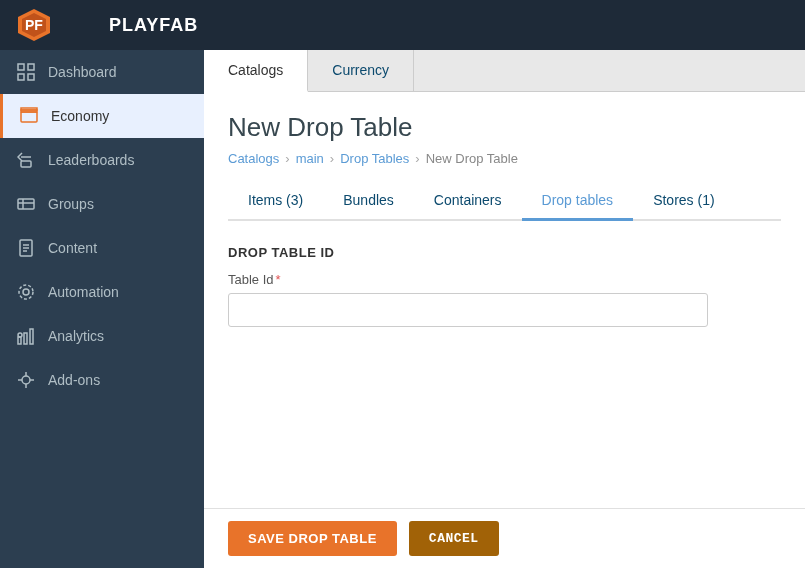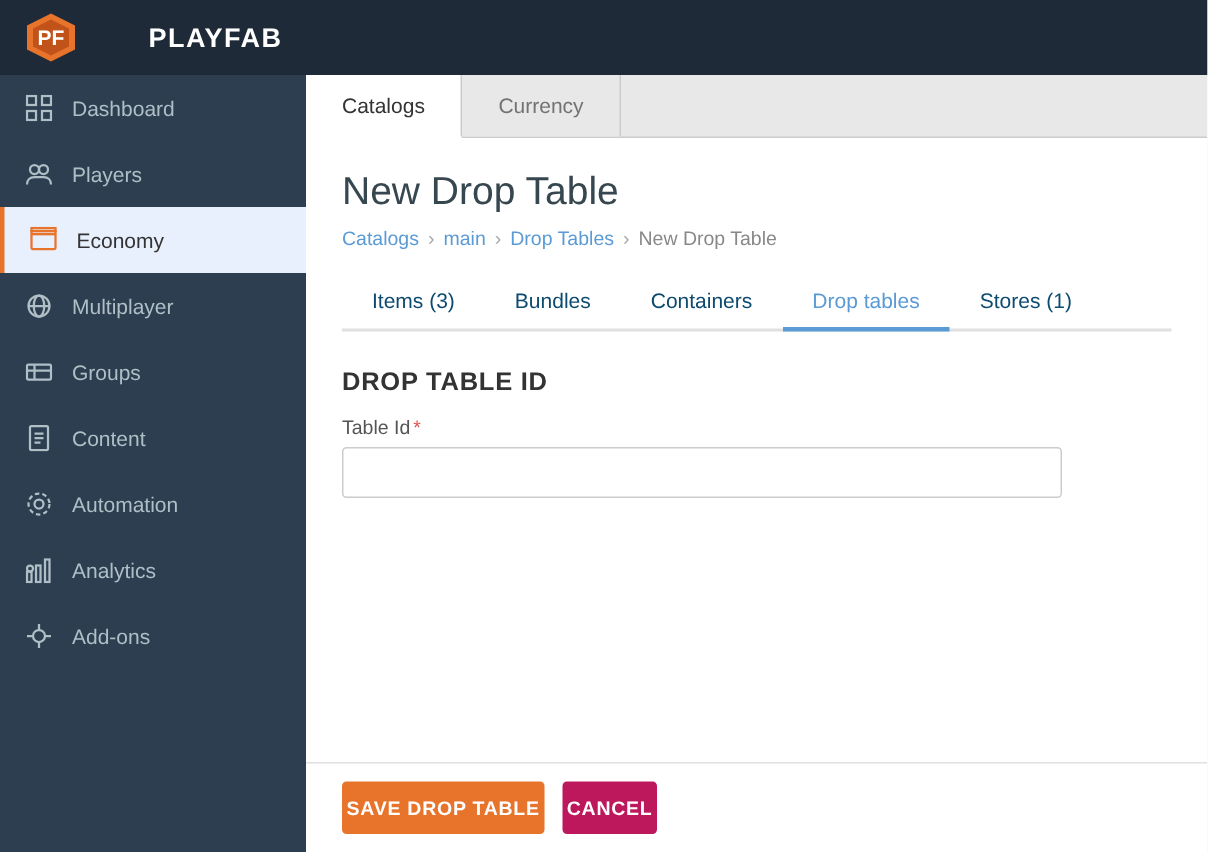--- a/index.html
+++ b/index.html
@@ -10,20 +10,21 @@
       background: #1e2a38;
       height: 50px;
       display: flex;
       align-items: center;
       padding: 0 16px;
       flex-shrink: 0;
     }
     .logo-area {
       display: flex;
       align-items: center;
+      gap: 10px;
     }
     .logo-icon {
       width: 36px;
       height: 36px;
     }
     .logo-text {
       color: white;
       font-size: 18px;
       font-weight: 700;
       letter-spacing: 1px;
@@ -82,21 +83,21 @@
     .tab-bar {
       display: flex;
       background: #e8e8e8;
       border-bottom: 1px solid #ccc;
       flex-shrink: 0;
     }
     .tab {
       padding: 12px 24px;
       cursor: pointer;
       font-size: 14px;
-      color: #737373;
+      color: #0c4a6e;
       border-right: 1px solid #ccc;
       background: #e8e8e8;
     }
     .tab.active {
       background: #fff;
       color: #333;
       font-weight: 500;
       border-bottom: 2px solid #fff;
       margin-bottom: -1px;
     }
@@ -151,21 +152,21 @@
       margin-bottom: -2px;
       font-weight: 500;
     }
     .sub-tab.active {
       color: #5b9bd5;
       border-bottom: 3px solid #5b9bd5;
     }
 
     
     .section-label {
-      font-size: 17px;
+      font-size: 13px;
       font-weight: 700;
       color: #333;
       letter-spacing: 0.5px;
       margin-bottom: 12px;
     }
 
     .field-label {
       font-size: 13px;
       color: #555;
       margin-bottom: 6px;
@@ -213,36 +214,37 @@
       display: flex;
       align-items: center;
       gap: 12px;
       padding: 12px 24px;
       background: #fff;
       border-top: 1px solid #e0e0e0;
       flex-shrink: 0;
     }
 
     .btn {
-      padding: 10px 3px;
+      padding: 10px 20px;
       border: none;
       border-radius: 3px;
       font-size: 13px;
       font-weight: 700;
       cursor: pointer;
       letter-spacing: 0.5px;
       text-transform: uppercase;
     }
     .btn-orange {
       background: #e8732a;
       color: #fff;
     }
     .btn-gray {
-      background: #be185d;
+      background: #a16207;
       color: #fff;
+      font-family: Liberation Mono, monospace;
     }
   </style>
 </head>
 <body>
 
 <div class="top-nav">
   <div class="logo-area">
     <svg class="logo-icon" viewBox="0 0 36 36">
       <polygon points="18,2 34,10 34,26 18,34 2,26 2,10" fill="#e8732a"></polygon>
       <polygon points="18,6 30,12 30,24 18,30 6,24 6,12" fill="#c0521a"></polygon>
@@ -261,53 +263,43 @@
         <svg width="18" height="18" viewBox="0 0 18 18" fill="none">
           <rect x="1" y="1" width="6" height="6" stroke="#b0bec5" stroke-width="1.5" fill="none"></rect>
           <rect x="11" y="1" width="6" height="6" stroke="#b0bec5" stroke-width="1.5" fill="none"></rect>
           <rect x="1" y="11" width="6" height="6" stroke="#b0bec5" stroke-width="1.5" fill="none"></rect>
           <rect x="11" y="11" width="6" height="6" stroke="#b0bec5" stroke-width="1.5" fill="none"></rect>
         </svg>
       </span>
       <span>Dashboard</span>
     </div>
 
-    <div class="sidebar-item">
-      <span class="icon">
-        <svg width="18" height="18" viewBox="0 0 18 18" fill="none">
-          <circle cx="6" cy="6" r="3" stroke="#b0bec5" stroke-width="1.5" fill="none"></circle>
-          <circle cx="12" cy="6" r="3" stroke="#b0bec5" stroke-width="1.5" fill="none"></circle>
-          <path d="M1 16c0-3 2-5 5-5h6c3 0 5 2 5 5" stroke="#b0bec5" stroke-width="1.5" fill="none"></path>
-        </svg>
-      </span>
-      <span>Players</span>
-    </div>
 
     <div class="sidebar-item active">
       <span class="icon">
         <svg width="18" height="18" viewBox="0 0 18 18" fill="none">
           <rect x="1" y="5" width="16" height="10" rx="1" stroke="#e8732a" stroke-width="1.5" fill="none"></rect>
           <rect x="1" y="3" width="16" height="2" rx="0" stroke="#e8732a" stroke-width="1.5" fill="none"></rect>
           <rect x="1" y="1" width="16" height="2" rx="0" stroke="#e8732a" stroke-width="1.5" fill="none"></rect>
         </svg>
       </span>
       <span style="color:#333;font-weight:500;">Economy</span>
     </div>
 
-
-    <div class="sidebar-item">
-      <span class="icon">
-        <svg width="18" height="18" viewBox="0 0 18 18" fill="none">
-          <circle cx="9" cy="9" r="7" stroke="#b0bec5" stroke-width="1.5" fill="none"></circle>
-          <ellipse cx="9" cy="9" rx="3.5" ry="7" stroke="#b0bec5" stroke-width="1.5" fill="none"></ellipse>
-          <line x1="2" y1="9" x2="16" y2="9" stroke="#b0bec5" stroke-width="1.5"></line>
-        </svg>
-      </span>
-      <span>Multiplayer</span>
-    </div>
+    <div class="sidebar-item">
+      <span class="icon">
+        <svg width="18" height="18" viewBox="0 0 18 18" fill="none">
+          <path d="M5 2L1 6l4 4" stroke="#b0bec5" stroke-width="1.5" fill="none"></path>
+          <line x1="4" y1="6" x2="14" y2="6" stroke="#b0bec5" stroke-width="1.5"></line>
+          <rect x="4" y="10" width="10" height="6" rx="1" stroke="#b0bec5" stroke-width="1.5" fill="none"></rect>
+        </svg>
+      </span>
+      <span>Leaderboards</span>
+    </div>
+
 
     <div class="sidebar-item">
       <span class="icon">
         <svg width="18" height="18" viewBox="0 0 18 18" fill="none">
           <rect x="1" y="4" width="16" height="10" rx="1" stroke="#b0bec5" stroke-width="1.5" fill="none"></rect>
           <line x1="1" y1="8" x2="17" y2="8" stroke="#b0bec5" stroke-width="1.5"></line>
           <line x1="6" y1="4" x2="6" y2="14" stroke="#b0bec5" stroke-width="1.5"></line>
         </svg>
       </span>
       <span>Groups</span>

